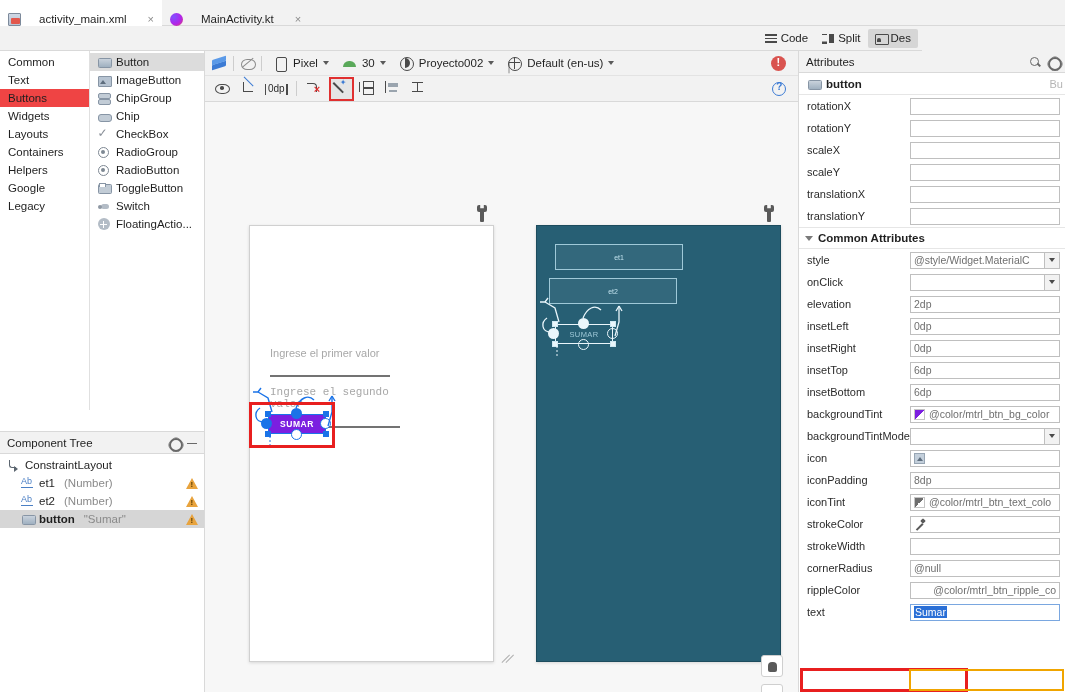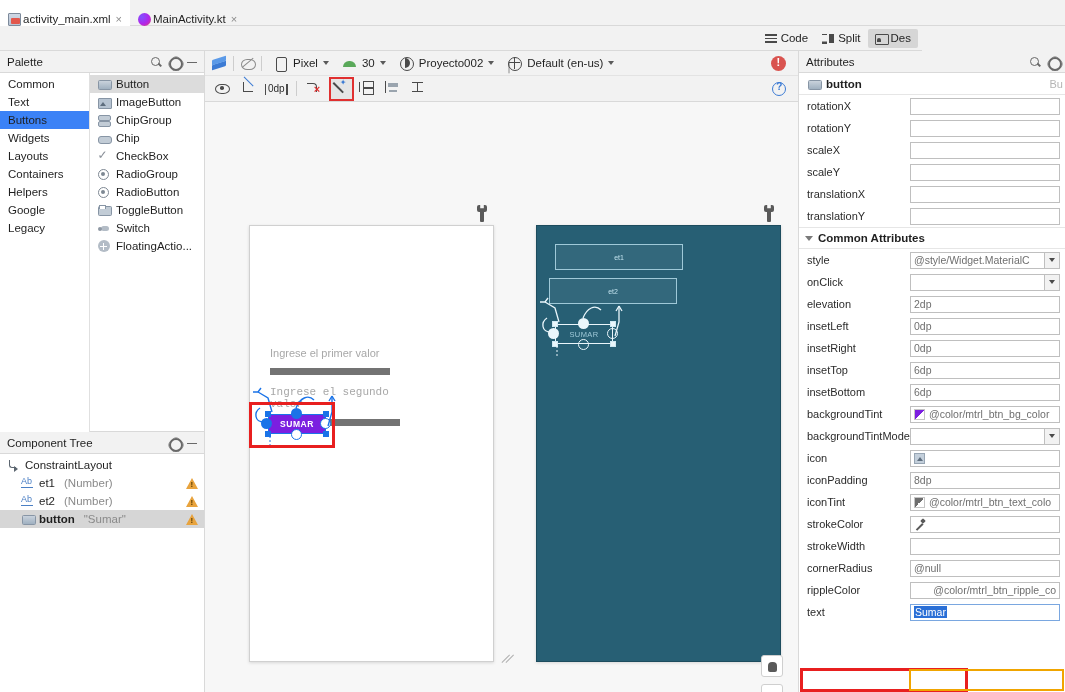--- a/index.html
+++ b/index.html
@@ -15,21 +15,21 @@
   }
   #app { position: relative; width: 1065px; height: 692px; }
 
   
   .tabbar {
     position: absolute; left: 0; top: 0; width: 1065px; height: 26px;
     background: #f2f2f2; border-bottom: 1px solid #d9d9d9;
     display: flex; align-items: stretch;
   }
   .tab {
-    display: flex; align-items: center; gap: 2px;
+    display: flex; align-items: center; gap: 18px;
     padding: 0 8px 0 8px; height: 38px; font-size: 11.5px;
     position: relative; cursor: default; color: #1f1f1f;
   }
   .tab.active { background: #ffffff; }
   .tab.active::after {
     content: ""; position: absolute; left: 0; right: 0; bottom: 0;
     height: 2px; background: #3c7bd4;
   }
   .tab-close { color: #8a8a8a; font-size: 11px; margin-left: 3px; }
   .tabicon { width: 13px; height: 13px; display: inline-block; position: relative; }
@@ -112,21 +112,21 @@
   }
   .palette-body { display: flex; height: 359px; }
   .pal-cats {
     width: 90px; background: #ffffff; border-right: 1px solid #e0e0e0;
     padding-top: 2px;
   }
   .pal-cat {
     height: 18px; display: flex; align-items: center; padding-left: 8px;
     font-size: 11.5px; color: #1f1f1f;
   }
-  .pal-cat.sel { background: #3b82f6; }
+  .pal-cat.sel { background: #ef4444; }
   .pal-items { flex: 1; padding-top: 2px; }
   .pal-item {
     height: 18px; display: flex; align-items: center; gap: 6px;
     padding-left: 7px; font-size: 11.5px; color: #1f1f1f;
   }
   .pal-item.sel { background: #dcdcdc; }
   .pi { width: 13px; height: 13px; position: relative; flex: 0 0 13px; }
   .pi-button::before {
     content:""; position:absolute; left:0.5px; top:2.5px; width:12px; height:8px;
     background: linear-gradient(#c9d2dc,#9fb0c0); border:1px solid #8795a5; border-radius:1.5px;
@@ -290,21 +290,21 @@
   }
 
   .phone {
     position: absolute; background: #ffffff; border: 1px solid #d0d0d0;
     box-shadow: 0 1px 3px rgba(0,0,0,.13);
   }
   .phone.blueprint { background: #275f74; border-color: #1d4c5e; }
 
   .hintfield {
     position: absolute; font-size: 11px; color: #a8a8a8;
-    border-bottom: 7px solid #737373; padding-bottom: 9px;
+    border-bottom: 2px solid #737373; padding-bottom: 16px;
   }
   .bpfield {
     position: absolute; border: 1px solid #9fc9d8; background: rgba(255,255,255,0.06);
     color: #bfe0ec; font-size: 7px; display:flex; align-items:center; justify-content:center;
   }
 
   .sumarbtn {
     position: absolute; background: #7b1fe0; color: #ffffff;
     font-size: 8.5px; font-weight: bold; letter-spacing: .6px;
     display: flex; align-items: center; justify-content: center; border-radius: 2px;
@@ -418,26 +418,20 @@
       <span class="mi mi-split"></span>
       <span>Split</span>
     </div>
     <div class="modebtn active">
       <span class="mi mi-design"></span>
       <span>Des</span>
     </div>
   </div>
 
   <div class="palette">
-    <div class="panelhead">
-      <span class="ttl">Palette</span>
-      <span class="hicon ic-search"></span>
-      <span class="hicon ic-gear"></span>
-      <span class="hicon ic-min"></span>
-    </div>
     <div class="palette-body">
       <div class="pal-cats">
         <div class="pal-cat">
             <span>Common</span>
           </div>
         <div class="pal-cat">
             <span>Text</span>
           </div>
         <div class="pal-cat sel">
             <span>Buttons</span>

